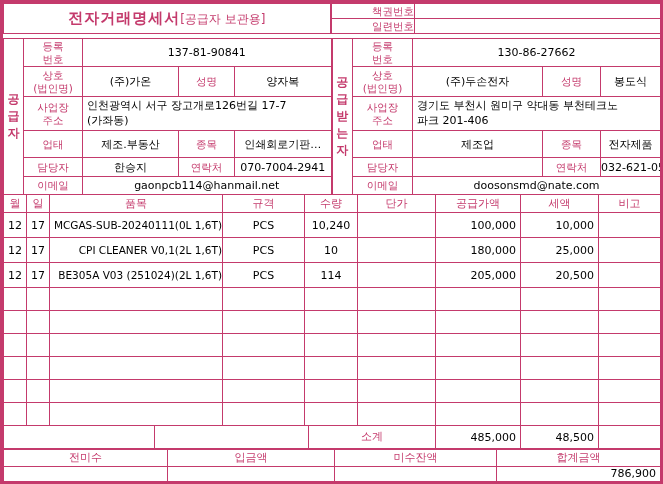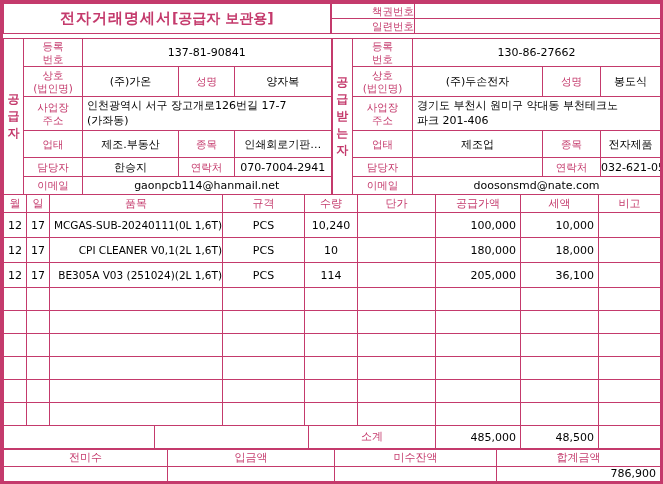--- a/index.html
+++ b/index.html
@@ -11,21 +11,21 @@
     padding:0;
   }
   table{ border-collapse:collapse; table-layout:fixed; width:657px; }
   td{ border:1px solid #c43a6c; font-size:11px; color:#000; vertical-align:middle; overflow:hidden; white-space:nowrap; }
   .lbl{ color:#c43a6c; text-align:center; font-size:10.5px; white-space:pre-line; line-height:1.15; }
   .val{ text-align:center; }
   .val-left{ text-align:left; padding-left:4px; white-space:pre-line; line-height:1.3; }
   .num{ text-align:right; padding-right:4px; }
   .gap{ height:4px; }
   .t1{ font-weight:bold; font-size:15px; color:#c43a6c; letter-spacing:1px; }
-  .t2{ font-weight:bold; font-size:14px; color:#c43a6c; }
+  .t2{ font-weight:normal; font-size:12px; color:#c43a6c; }
   .title-cell{ text-align:center; }
   .side{ padding:0; }
   .vstack{ display:flex; flex-direction:column; justify-content:space-evenly; align-items:center; height:100%; color:#c43a6c; font-weight:bold; font-size:12px; }
   .thickL{ border-left-width:2px;text-align:right; }
   .stack{ margin-top:-1px; }
   .foot-top td{ border-top-width:2px; }
   .hdr td{ color:#c43a6c; text-align:center; font-size:11px; }
   .itemname{ text-align:right; font-size:10.5px; }
 </style>
 </head>
@@ -183,32 +183,32 @@
           <td class="val"></td>
         </tr>
         <tr style="height: 25px;">
           <td class="val">12</td>
           <td class="val">17</td>
           <td class="itemname">CPI CLEANER V0,1(2L 1,6T)</td>
           <td class="val">PCS</td>
           <td class="val">10</td>
           <td class="val"></td>
           <td class="num">180,000</td>
-          <td class="num">18,000</td>
+          <td class="num">25,000</td>
           <td class="val"></td>
         </tr>
         <tr style="height: 25px;">
           <td class="val">12</td>
           <td class="val">17</td>
           <td class="itemname">BE305A V03 (251024)(2L 1,6T)</td>
           <td class="val">PCS</td>
           <td class="val">114</td>
           <td class="val"></td>
           <td class="num">205,000</td>
-          <td class="num">36,100</td>
+          <td class="num">20,500</td>
           <td class="val"></td>
         </tr>
         <tr style="height: 23px;">
           <td></td>
           <td></td>
           <td></td>
           <td></td>
           <td></td>
           <td></td>
           <td></td>

